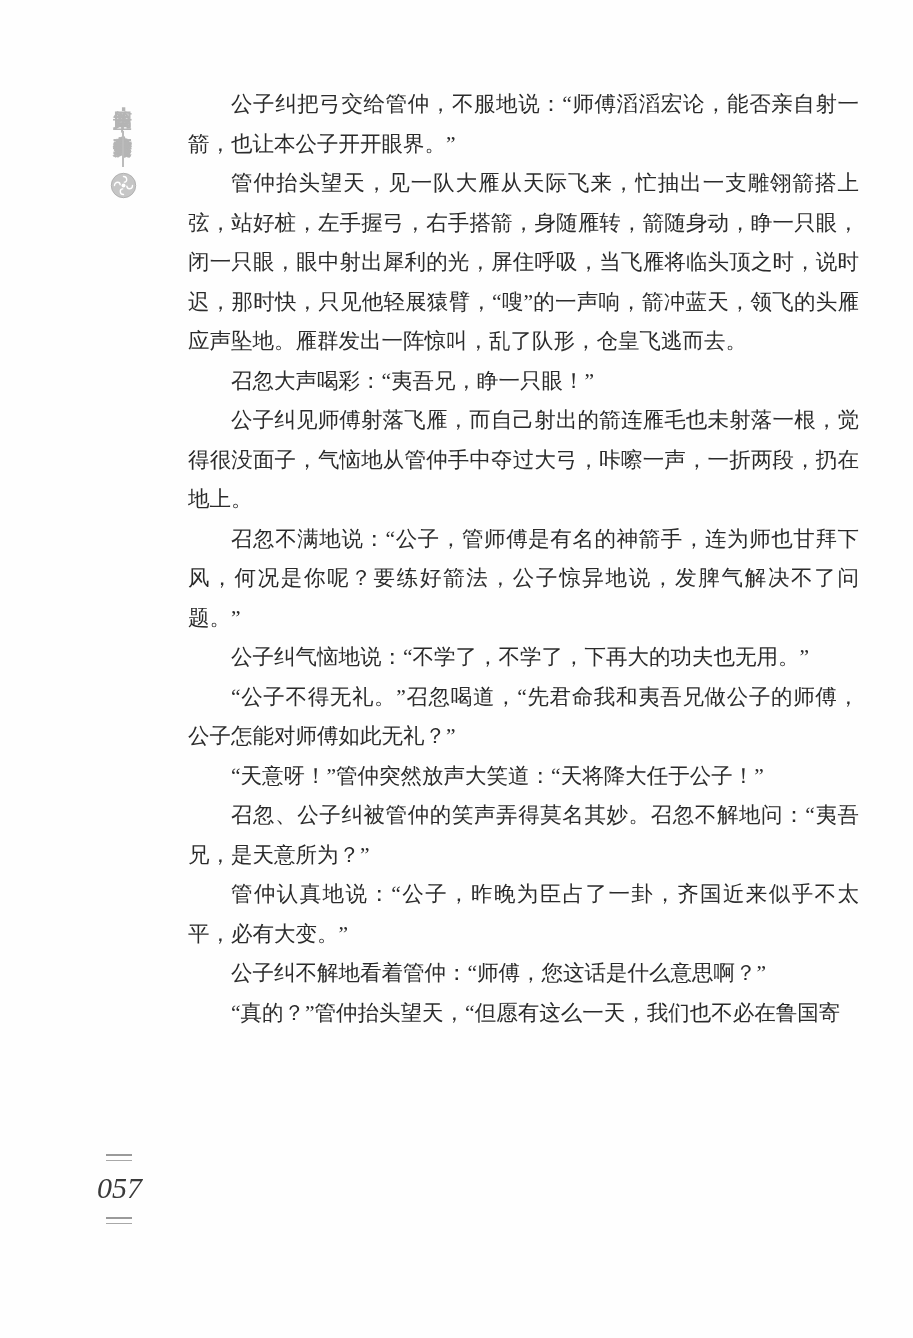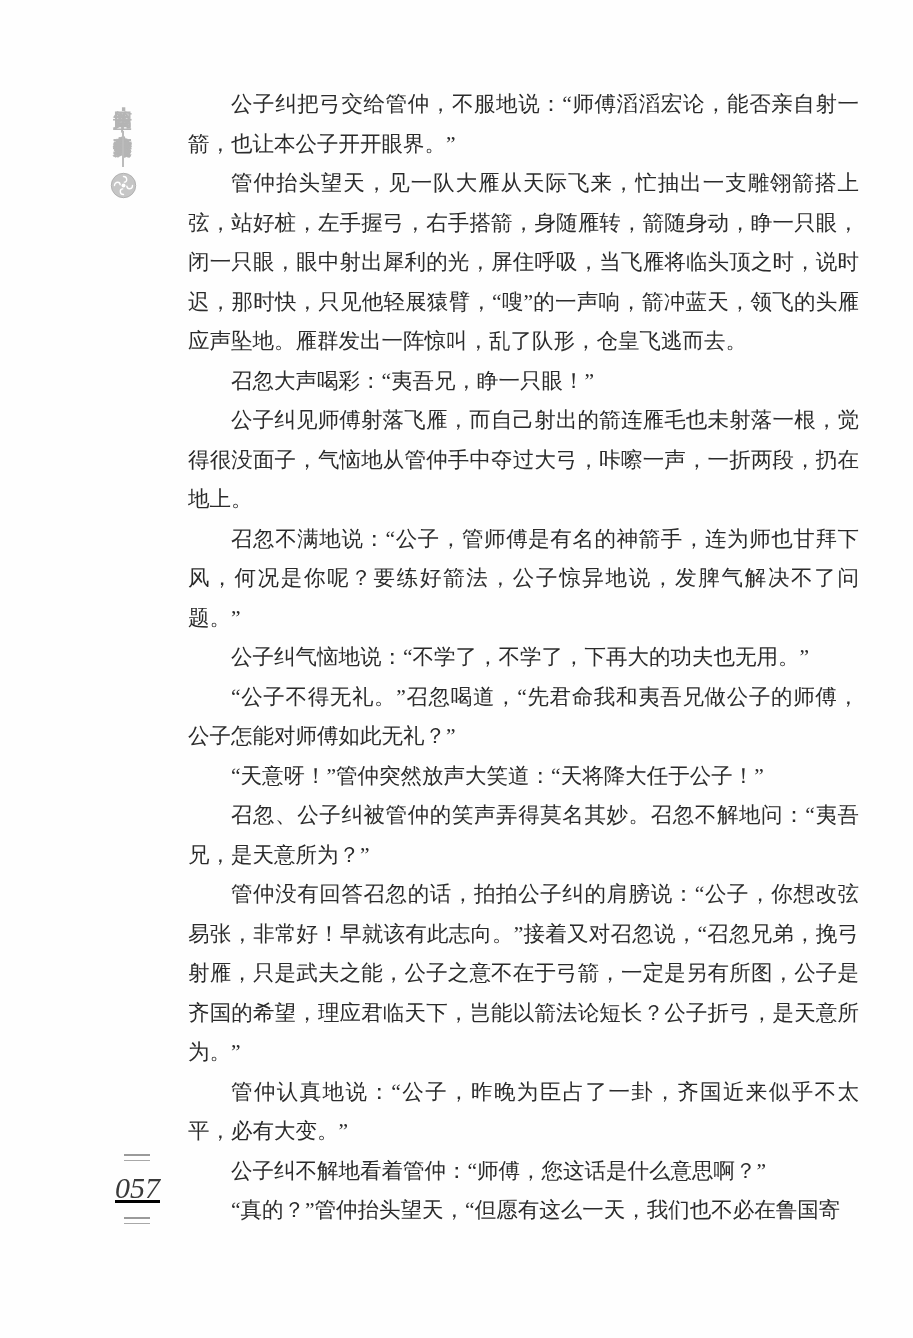--- a/index.html
+++ b/index.html
@@ -49,25 +49,24 @@
     font-size: 21.5px;
     line-height: 39.5px;
     color: #2b2b2b;
     text-align: justify;
   }
   .main-text p { margin: 0; text-indent: 2em; }
 
   
   .pagenum-block {
     position: absolute;
-    left: 115px;
+    left: 97px;
     top: 1154px;
     width: 44px;
     text-align: left;
-    text-decoration: underline;
   }
   .double-rule {
     width: 26px;
     height: 4px;
     margin: 0 auto;
     border-top: 2px solid #9a9a9a;
     border-bottom: 1.5px solid #a8a8a8;
   }
   .pagenum {
     font-family: "Liberation Serif", "DejaVu Serif", serif;
@@ -102,21 +101,20 @@
   <main class="main-text">
     <p>公子纠把弓交给管仲，不服地说：“师傅滔滔宏论，能否亲自射一箭，也让本公子开开眼界。”</p>
     <p>管仲抬头望天，见一队大雁从天际飞来，忙抽出一支雕翎箭搭上弦，站好桩，左手握弓，右手搭箭，身随雁转，箭随身动，睁一只眼，闭一只眼，眼中射出犀利的光，屏住呼吸，当飞雁将临头顶之时，说时迟，那时快，只见他轻展猿臂，“嗖”的一声响，箭冲蓝天，领飞的头雁应声坠地。雁群发出一阵惊叫，乱了队形，仓皇飞逃而去。</p>
     <p>召忽大声喝彩：“夷吾兄，睁一只眼！”</p>
     <p>公子纠见师傅射落飞雁，而自己射出的箭连雁毛也未射落一根，觉得很没面子，气恼地从管仲手中夺过大弓，咔嚓一声，一折两段，扔在地上。</p>
     <p>召忽不满地说：“公子，管师傅是有名的神箭手，连为师也甘拜下风，何况是你呢？要练好箭法，公子惊异地说，发脾气解决不了问题。”</p>
     <p>公子纠气恼地说：“不学了，不学了，下再大的功夫也无用。”</p>
     <p>“公子不得无礼。”召忽喝道，“先君命我和夷吾兄做公子的师傅，公子怎能对师傅如此无礼？”</p>
     <p>“天意呀！”管仲突然放声大笑道：“天将降大任于公子！”</p>
     <p>召忽、公子纠被管仲的笑声弄得莫名其妙。召忽不解地问：“夷吾兄，是天意所为？”</p>
-    <p>管仲没有回答召忽的话，拍拍公子纠的肩膀说：“公子，你想改弦易张，非常好！早就该有此志向。”接着又对召忽说，“召忽兄弟，挽弓射雁，只是武夫之能，公子之意不在于弓箭，一定是另有所图，公子是齐国的希望，理应君临天下，岂能以箭法论短长？公子折弓，是天意所为。”</p>
     <p>管仲认真地说：“公子，昨晚为臣占了一卦，齐国近来似乎不太平，必有大变。”</p>
     <p>公子纠不解地看着管仲：“师傅，您这话是什么意思啊？”</p>
     <p>“真的？”管仲抬头望天，“但愿有这么一天，我们也不必在鲁国寄</p>
   </main>
 
   <div class="pagenum-block">
     <div class="double-rule"></div>
     <div class="pagenum">057</div>
     <div class="double-rule"></div>
   </div>

